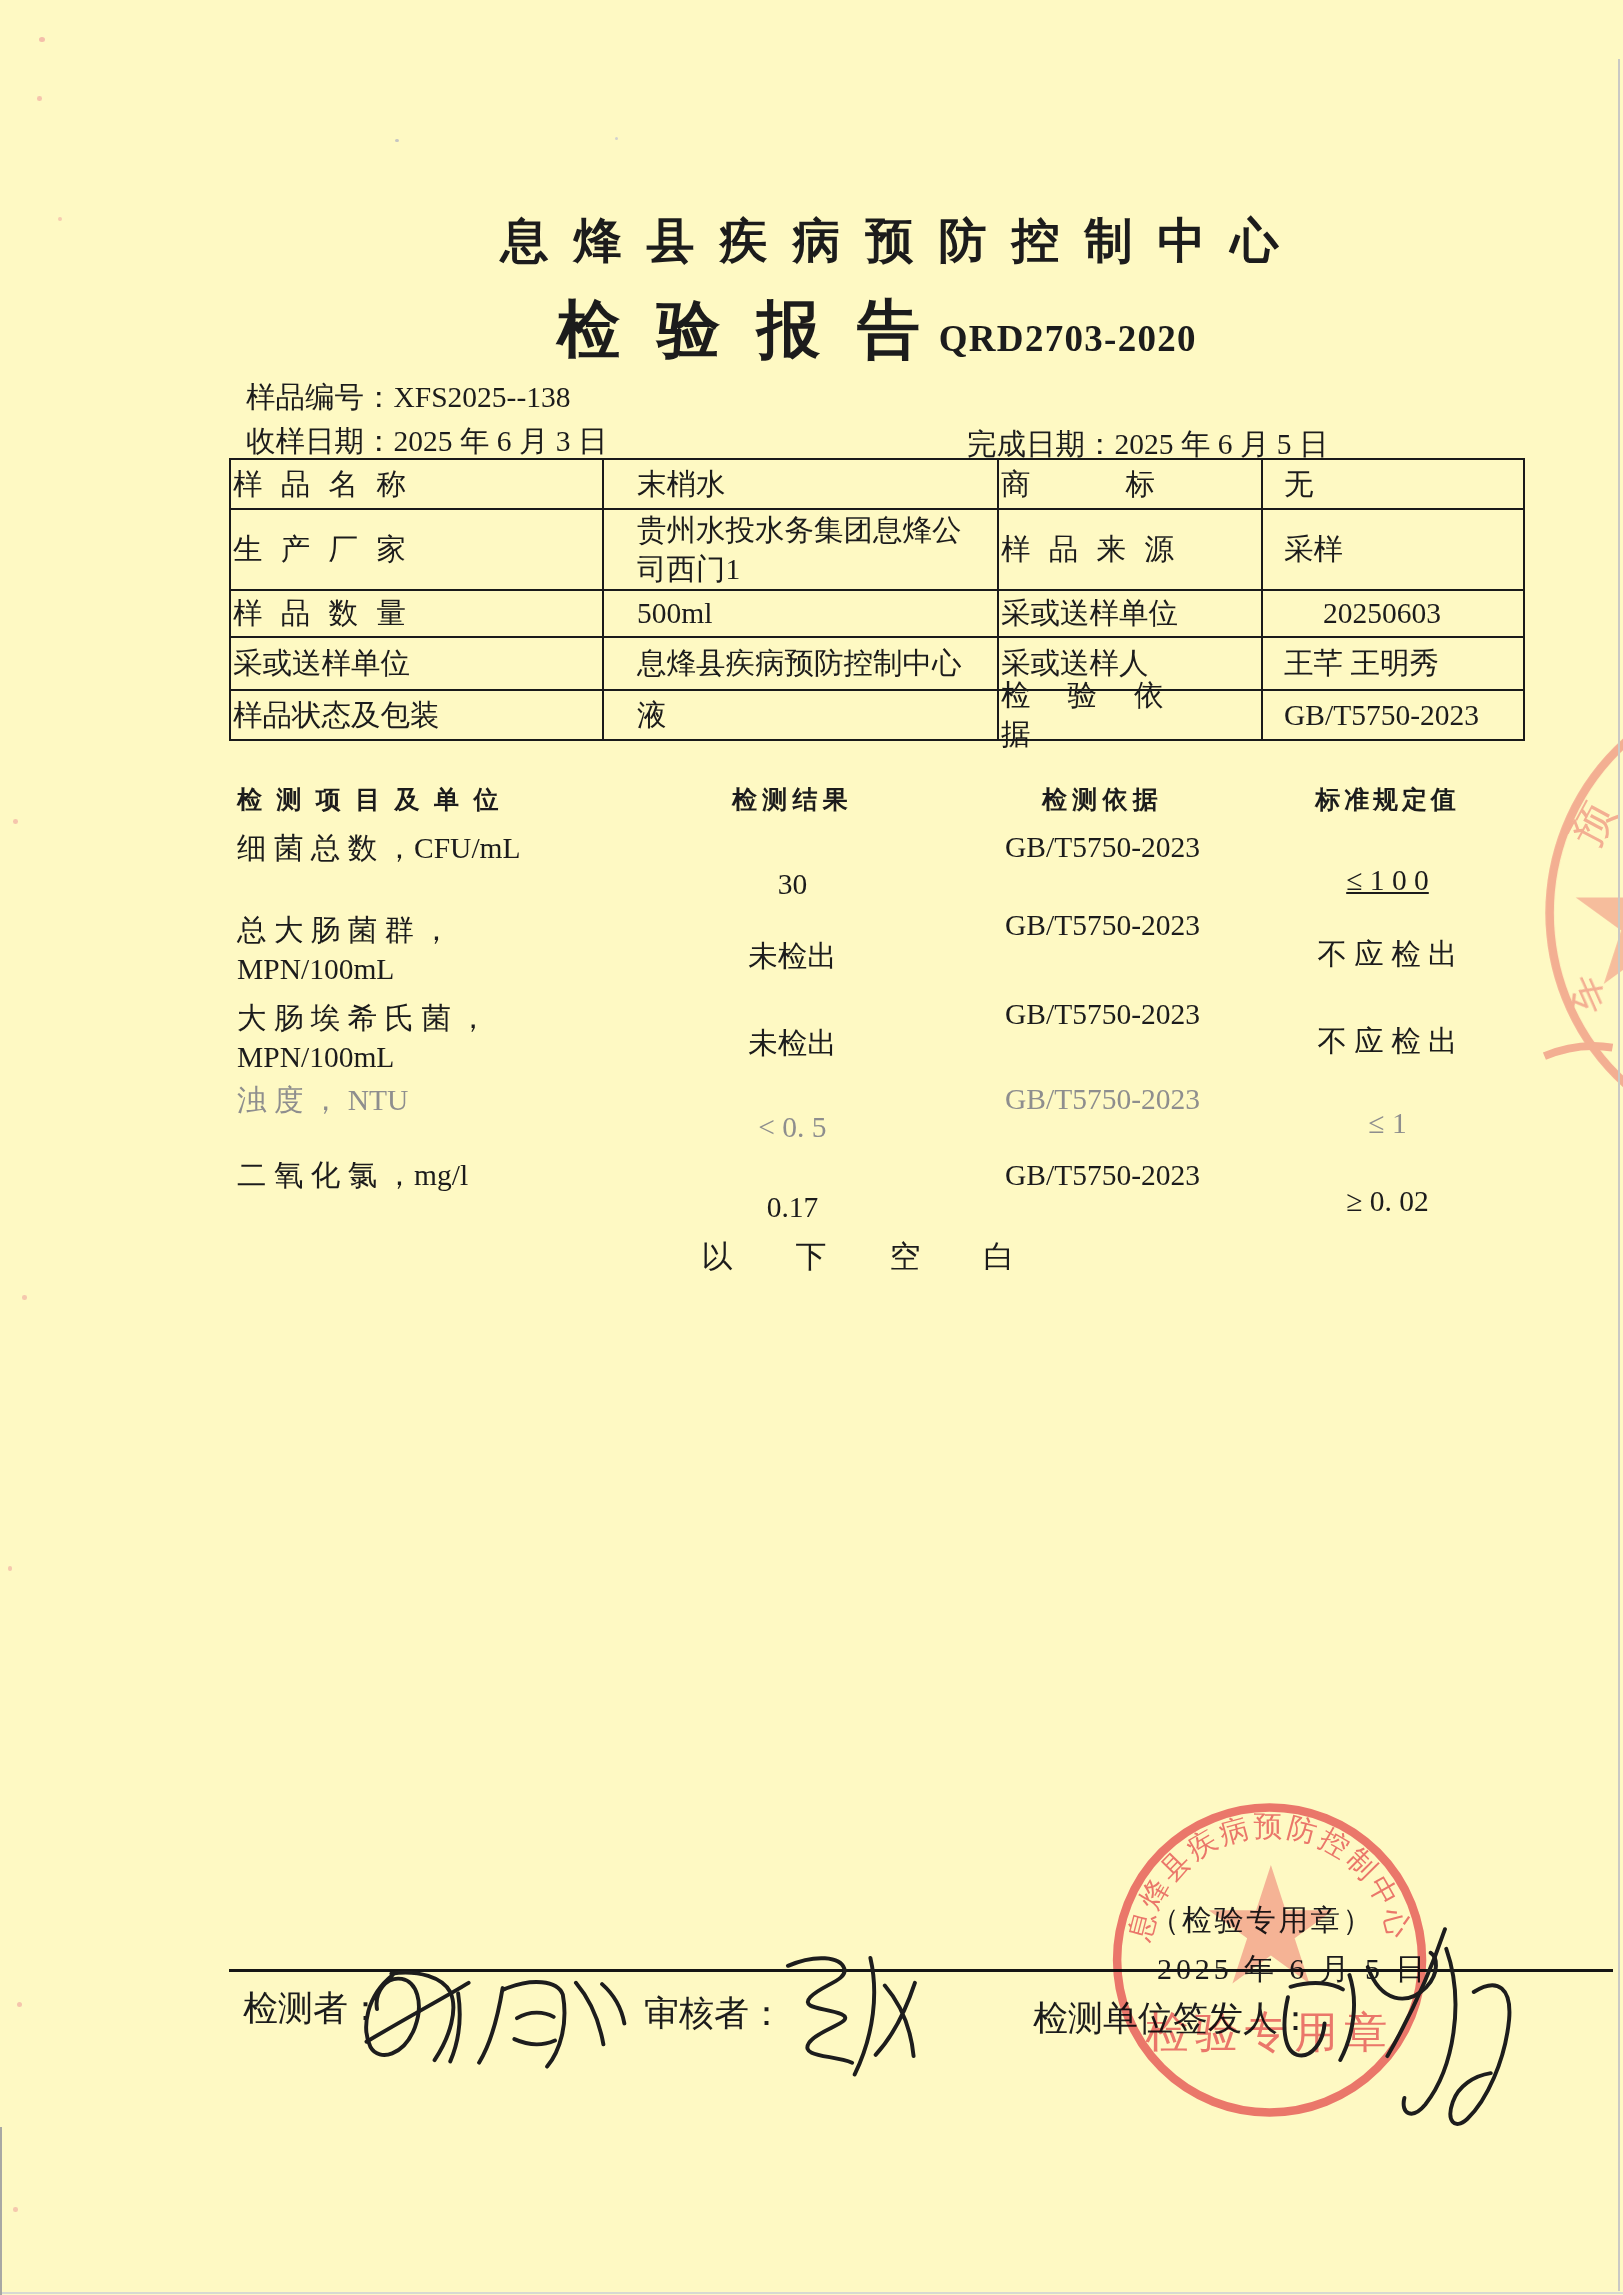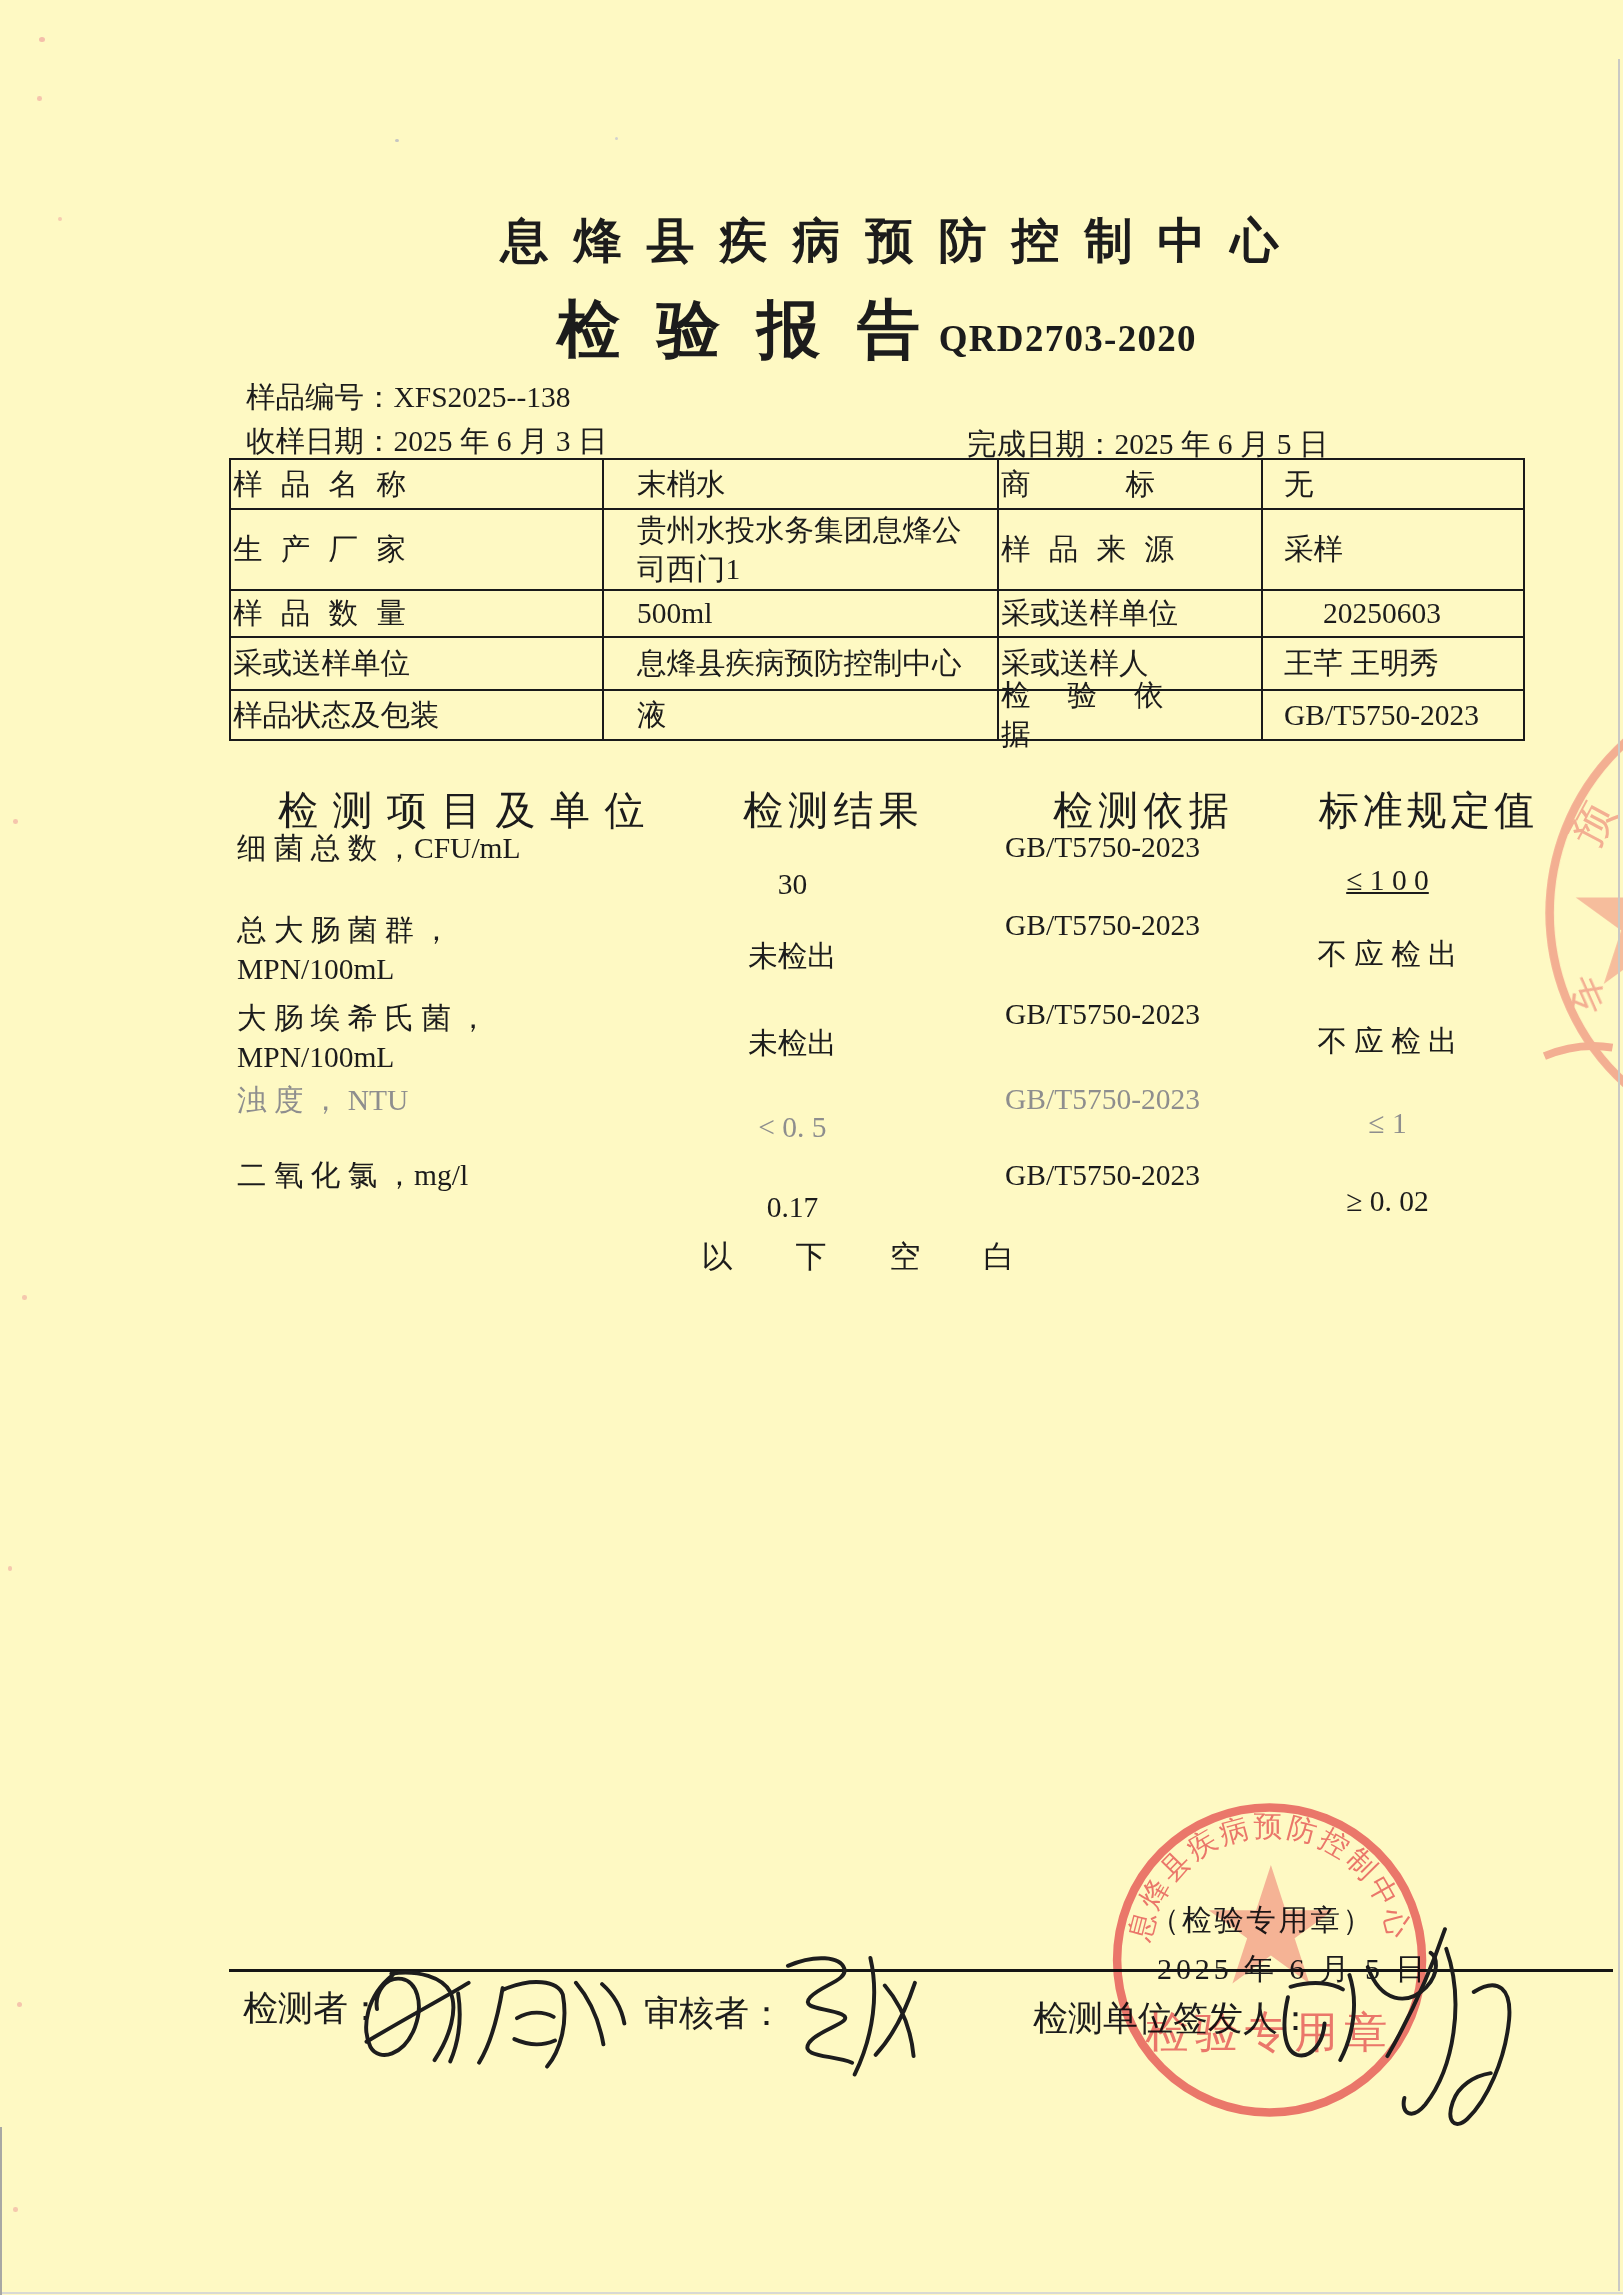--- a/index.html
+++ b/index.html
@@ -34,21 +34,21 @@
     padding-left:2px;line-height:1.32;
   }
   .cell.lastcol{border-right:none;}
   .cell.lastrow{border-bottom:none;}
   .cell.v1{padding-left:33px;padding-right:18.3px;}
   .cell.v2{padding-left:21px;}
   .cell.indent{padding-left:60px;}
   .ls1{letter-spacing:18.3px;}
   .ls2{letter-spacing:37px;}
   .spread{letter-spacing:95px;}
-  .res-head{font-size:40px;font-weight:normal;white-space:nowrap;margin-left:41px;}
+  .res-head{font-size:25px;font-weight:bold;white-space:nowrap;}
   .res-item{font-size:29.5px;white-space:nowrap;}
   .res-val{font-size:29.5px;text-align:center;white-space:nowrap;}
   .dim{color:#8e8e8e;}
   .end-note{font-size:31px;letter-spacing:63px;text-align:center;}
   .sig-line{left:229px;top:1969px;width:1384px;height:3.3px;background:#161616;}
   .foot-label{font-size:35px;white-space:nowrap;}
   .stamp-note{font-size:29.5px;letter-spacing:2.6px;}
   .stamp-date{font-size:30px;letter-spacing:3.9px;}
   svg.overlay{position:absolute;left:0;top:0;pointer-events:none;}
   svg.ink{mix-blend-mode:multiply;}

